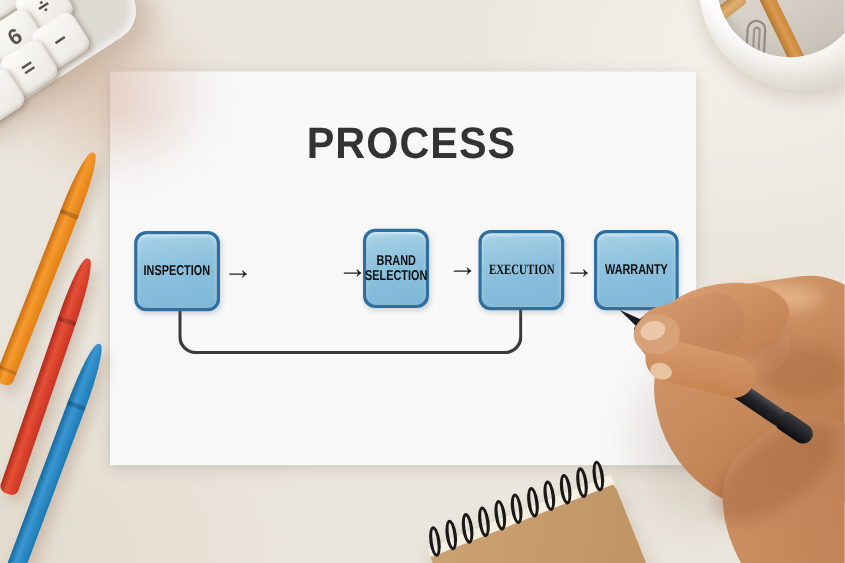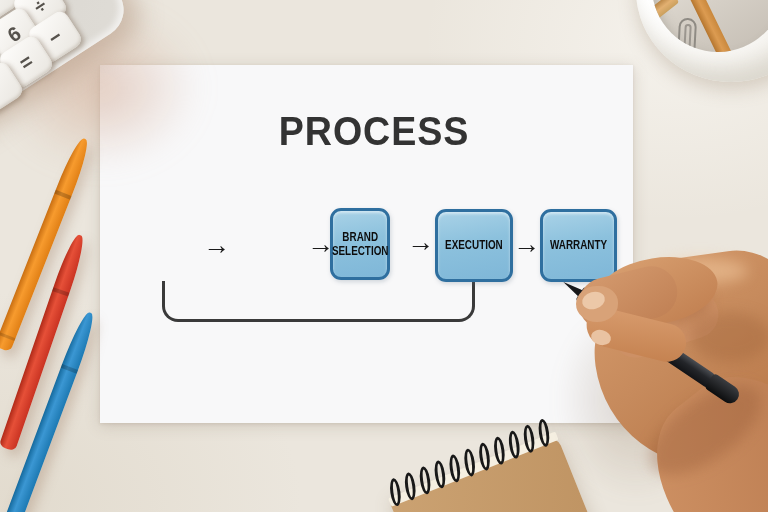--- a/index.html
+++ b/index.html
@@ -18,21 +18,21 @@
     font-size:40px;font-weight:700;letter-spacing:1px;color:#333;transform:scaleX(.94);}
   .stepbox{background:linear-gradient(170deg,#a9d2e7 0%,#8cc1dd 45%,#7fb7d8 100%);
     border:3px solid #2f6f9f;border-radius:11px;box-sizing:border-box;
     display:flex;align-items:center;justify-content:center;
     box-shadow:inset 0 2px 3px rgba(255,255,255,.5), 1px 2px 4px rgba(90,110,130,.25);}
   .steplabel{font-size:13px;font-weight:700;color:#0d0d0d;text-align:center;line-height:1.08;
     white-space:pre-line;transform:scaleX(.76);}
   .box1{left:22px;top:145px;width:78px;height:73px;}
   .box2{left:127px;top:144px;width:80px;height:74px;}
   .box3{left:230px;top:143px;width:60px;height:72px;}
-  .box4{left:335px;top:144px;width:78px;height:73px;}
+  .box4{left:335px;top:144px;width:78px;height:73px;font-family:Liberation Serif, serif;}
   .box5{left:440px;top:144px;width:77px;height:73px;}
   .flowarrow{font-size:27px;font-weight:700;color:#1a1a1a;line-height:1;}
   .arr1{left:103px;top:167px;}
   .arr2{left:207px;top:166px;}
   .arr3{left:307px;top:164px;}
   .arr4{left:413px;top:166px;}
   .loop{left:62px;top:216px;width:313px;height:41px;box-sizing:border-box;
     border:3px solid #3a3a3a;border-top:none;border-radius:0 0 16px 16px;}
 
   
@@ -150,20 +150,23 @@
     <div class="clip-outer">
       <div class="clip-inner"></div>
     </div>
   </div>
 
   <div class="abs paper">
     <div class="abs title">PROCESS</div>
 
     <div class="abs loop"></div>
 
+    <div class="abs stepbox box1">
+      <span class="steplabel">INSPECTION</span>
+    </div>
     <span class="abs flowarrow arr1">→</span>
     <span class="abs flowarrow arr2">→</span>
     <div class="abs stepbox box3">
       <span class="steplabel">BRAND
 SELECTION</span>
     </div>
     <span class="abs flowarrow arr3">→</span>
     <div class="abs stepbox box4">
       <span class="steplabel">EXECUTION</span>
     </div>

